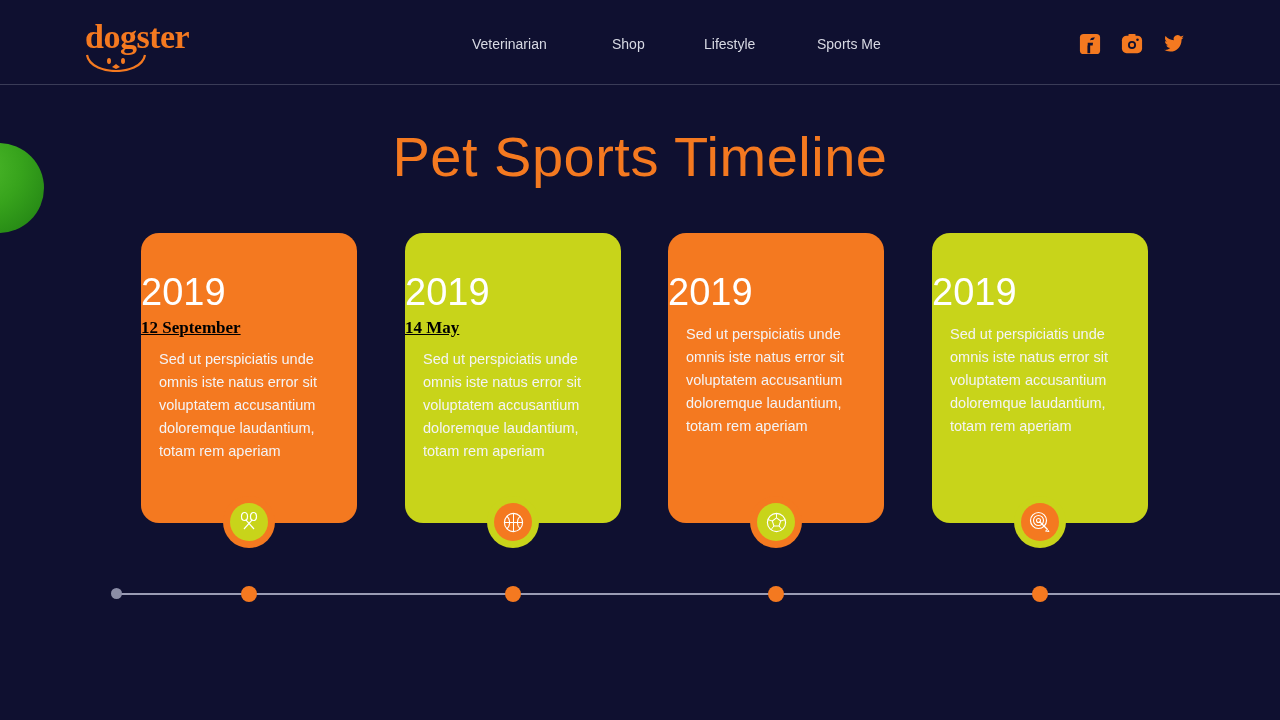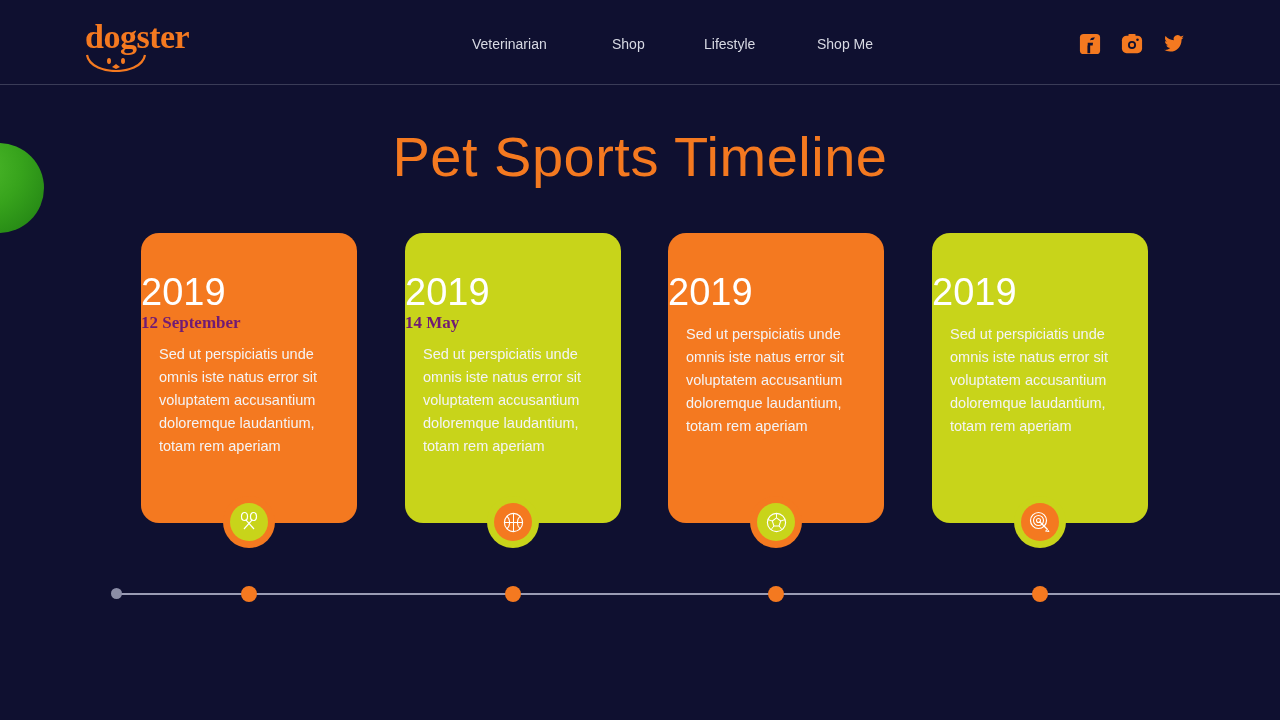--- a/index.html
+++ b/index.html
@@ -61,21 +61,21 @@
   }
   .card-0 { left: 141px; }
   .card-1 { left: 405px; }
   .card-2 { left: 668px; }
   .card-3 { left: 932px; }
   .card-year {
     font-size: 38px; font-weight: 300; color: #ffffff; line-height: 1.05;
   }
   .card-date {
     font-family: "Liberation Serif", serif;
-    font-size: 17px; font-weight: 700; color: #701a75; 
+    font-size: 17px; font-weight: 700; color: #000000; margin-top: 5px; text-decoration: underline;
   }
   .card-body {
     margin: 10px 18px 0 18px;
     font-size: 14.5px; line-height: 23px; color: #f4f4f6; font-weight: 300;
   }
 
   
   .badge {
     position: absolute; top: 496px; width: 52px; height: 52px; border-radius: 50%;
     display: flex; align-items: center; justify-content: center;
@@ -133,21 +133,21 @@
       <path d="M2 1 C4 13, 20 17, 31 17 C42 17, 58 13, 60 1" fill="none" stroke="#f47920" stroke-width="2.2"></path>
       <ellipse cx="24" cy="7" rx="2" ry="3" fill="#f47920"></ellipse>
       <ellipse cx="38" cy="7" rx="2" ry="3" fill="#f47920"></ellipse>
       <path d="M31 10 L27 13 L31 15 L35 13 Z" fill="#f47920"></path>
     </svg>
 
     <div class="nav">
       <a class="nav-item nav-0">Veterinarian</a>
       <a class="nav-item nav-1">Shop</a>
       <a class="nav-item nav-2">Lifestyle</a>
-      <a class="nav-item nav-3">Shop Me</a>
+      <a class="nav-item nav-3">Sports Me</a>
     </div>
 
     <div class="socials">
       <svg class="soc" viewBox="0 0 24 24">
         <rect x="1" y="1" width="22" height="22" rx="4" fill="#f47920"></rect>
         <path d="M15.5 7.5h-2c-.9 0-1.3.5-1.3 1.3V10.5h3.1l-.4 3h-2.7V22h-3v-8.5H9.5v-3h2.7V8.6c0-2.4 1.4-3.6 3.5-3.6h1.8z" fill="#0f1030"></path>
       </svg>
       <svg class="soc" viewBox="0 0 24 24">
         <rect x="1" y="3" width="22" height="19" rx="5" fill="#f47920"></rect>
         <circle cx="12" cy="13" r="4.4" fill="#0f1030"></circle>

